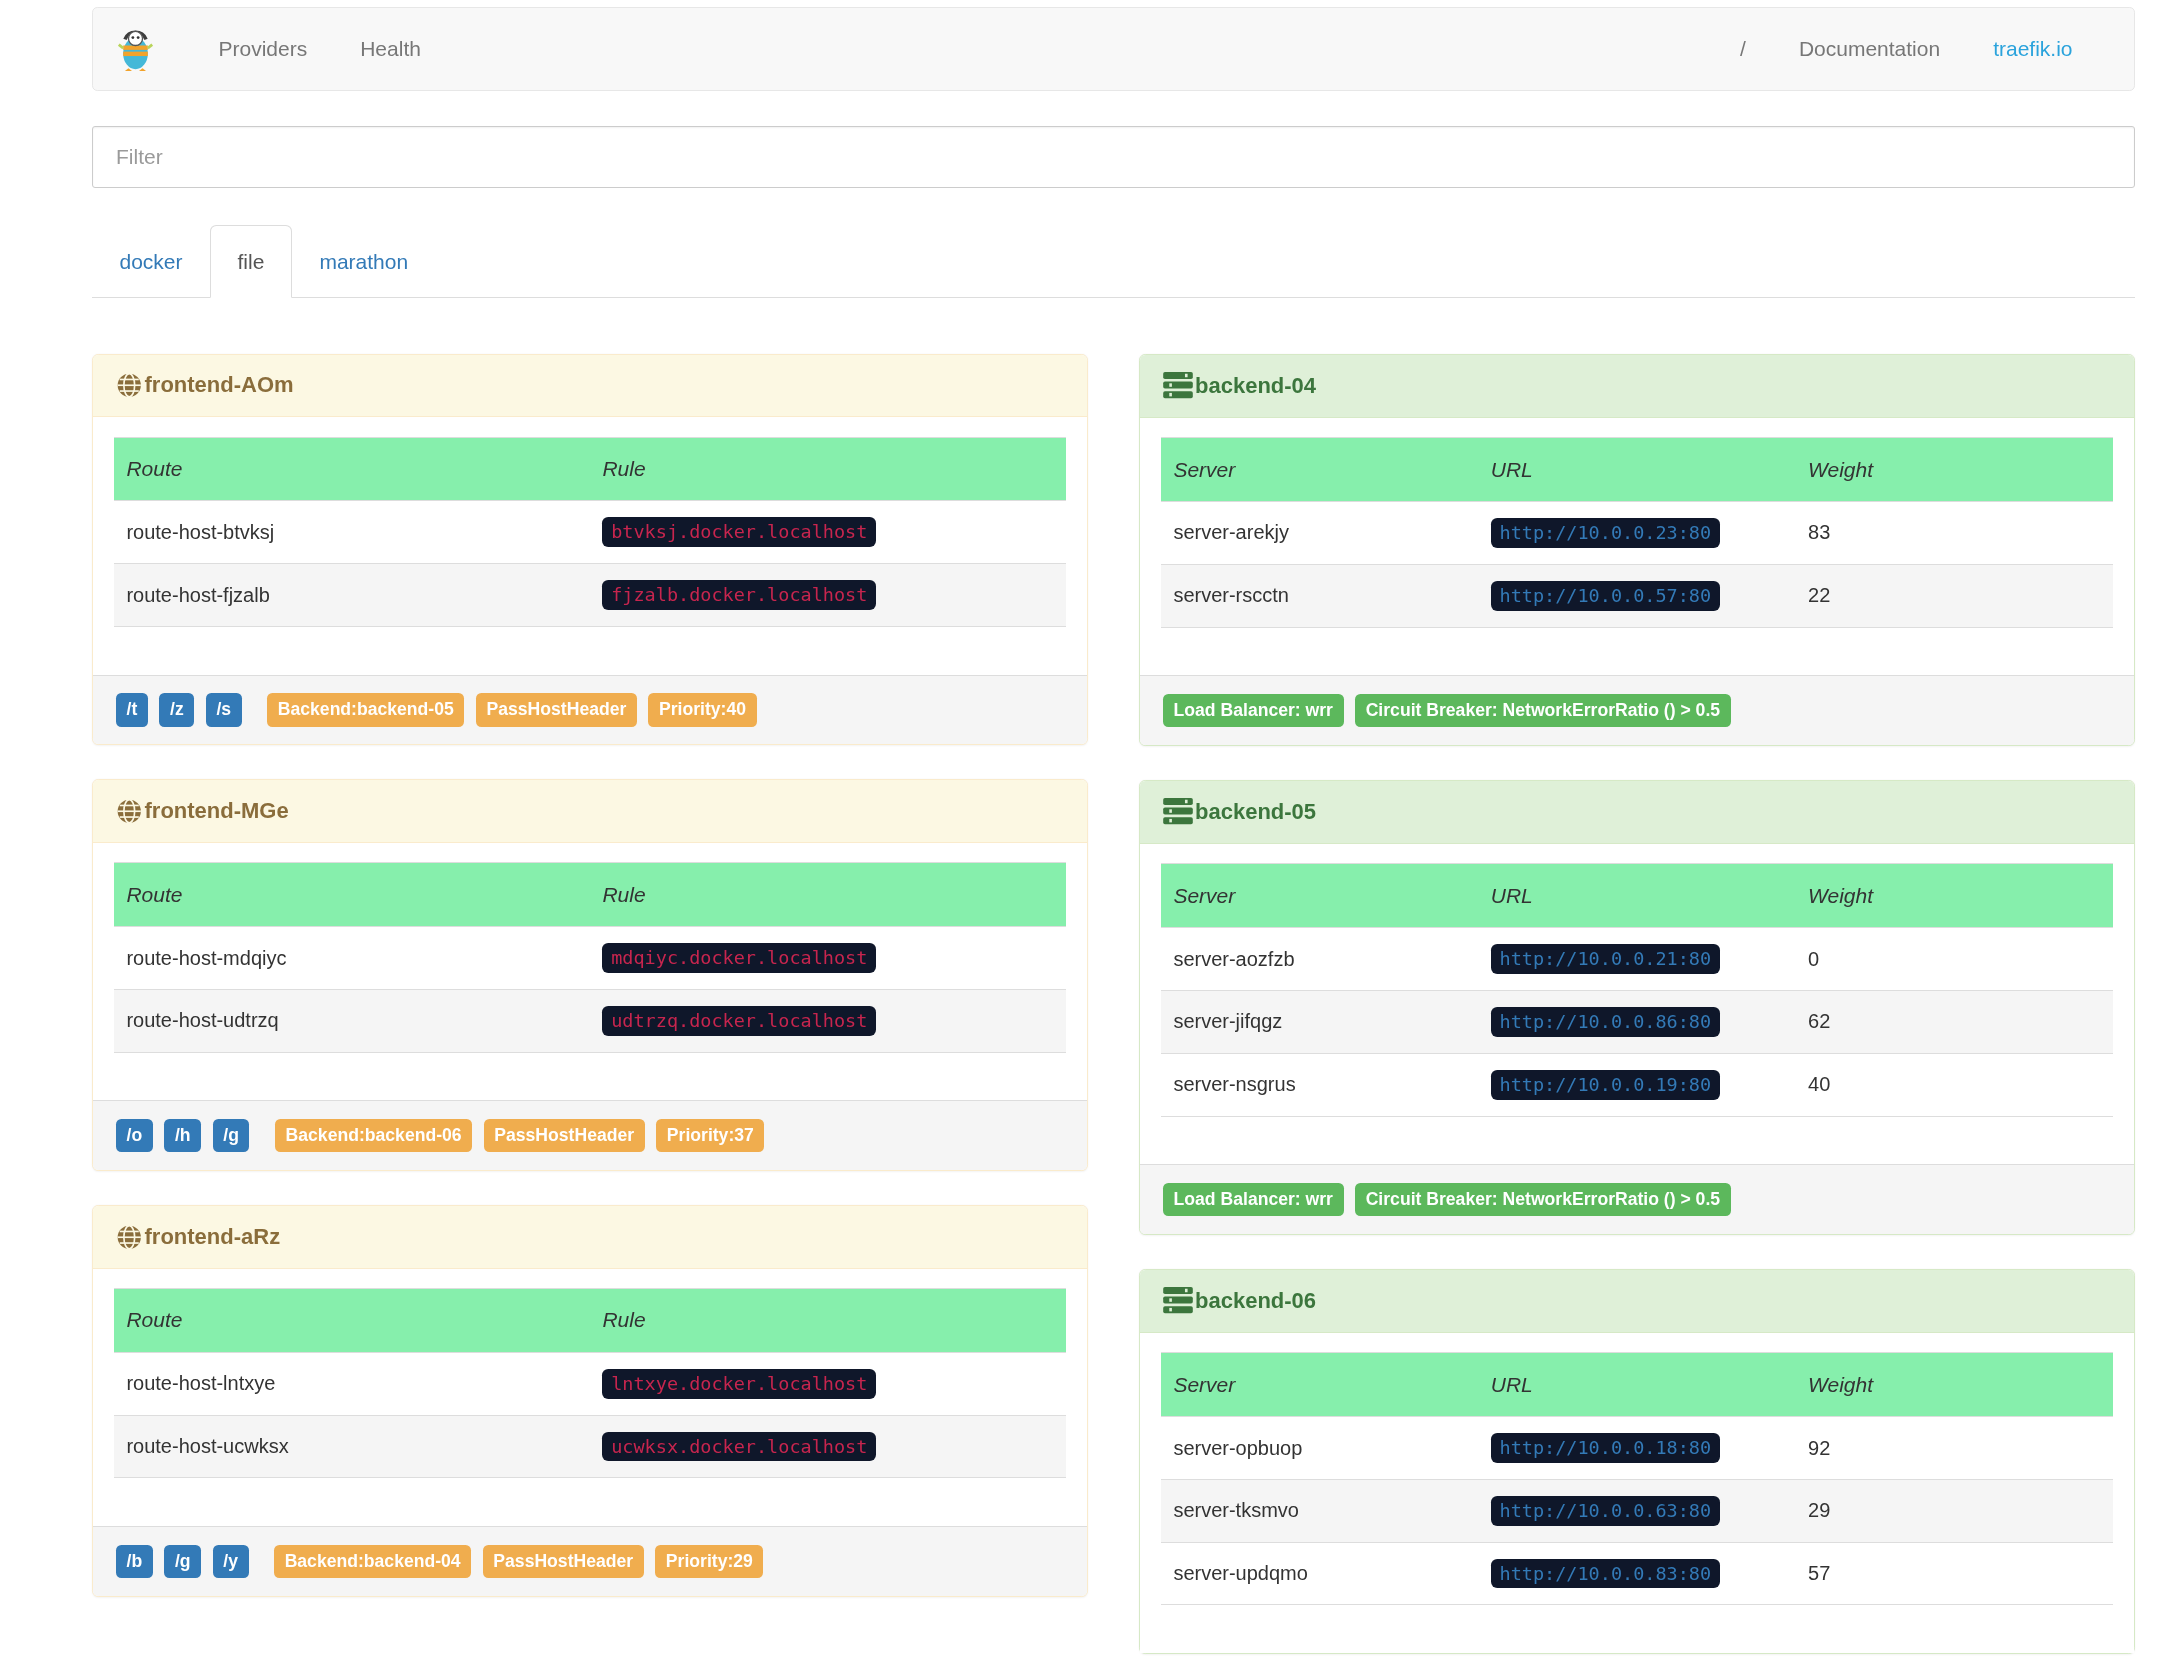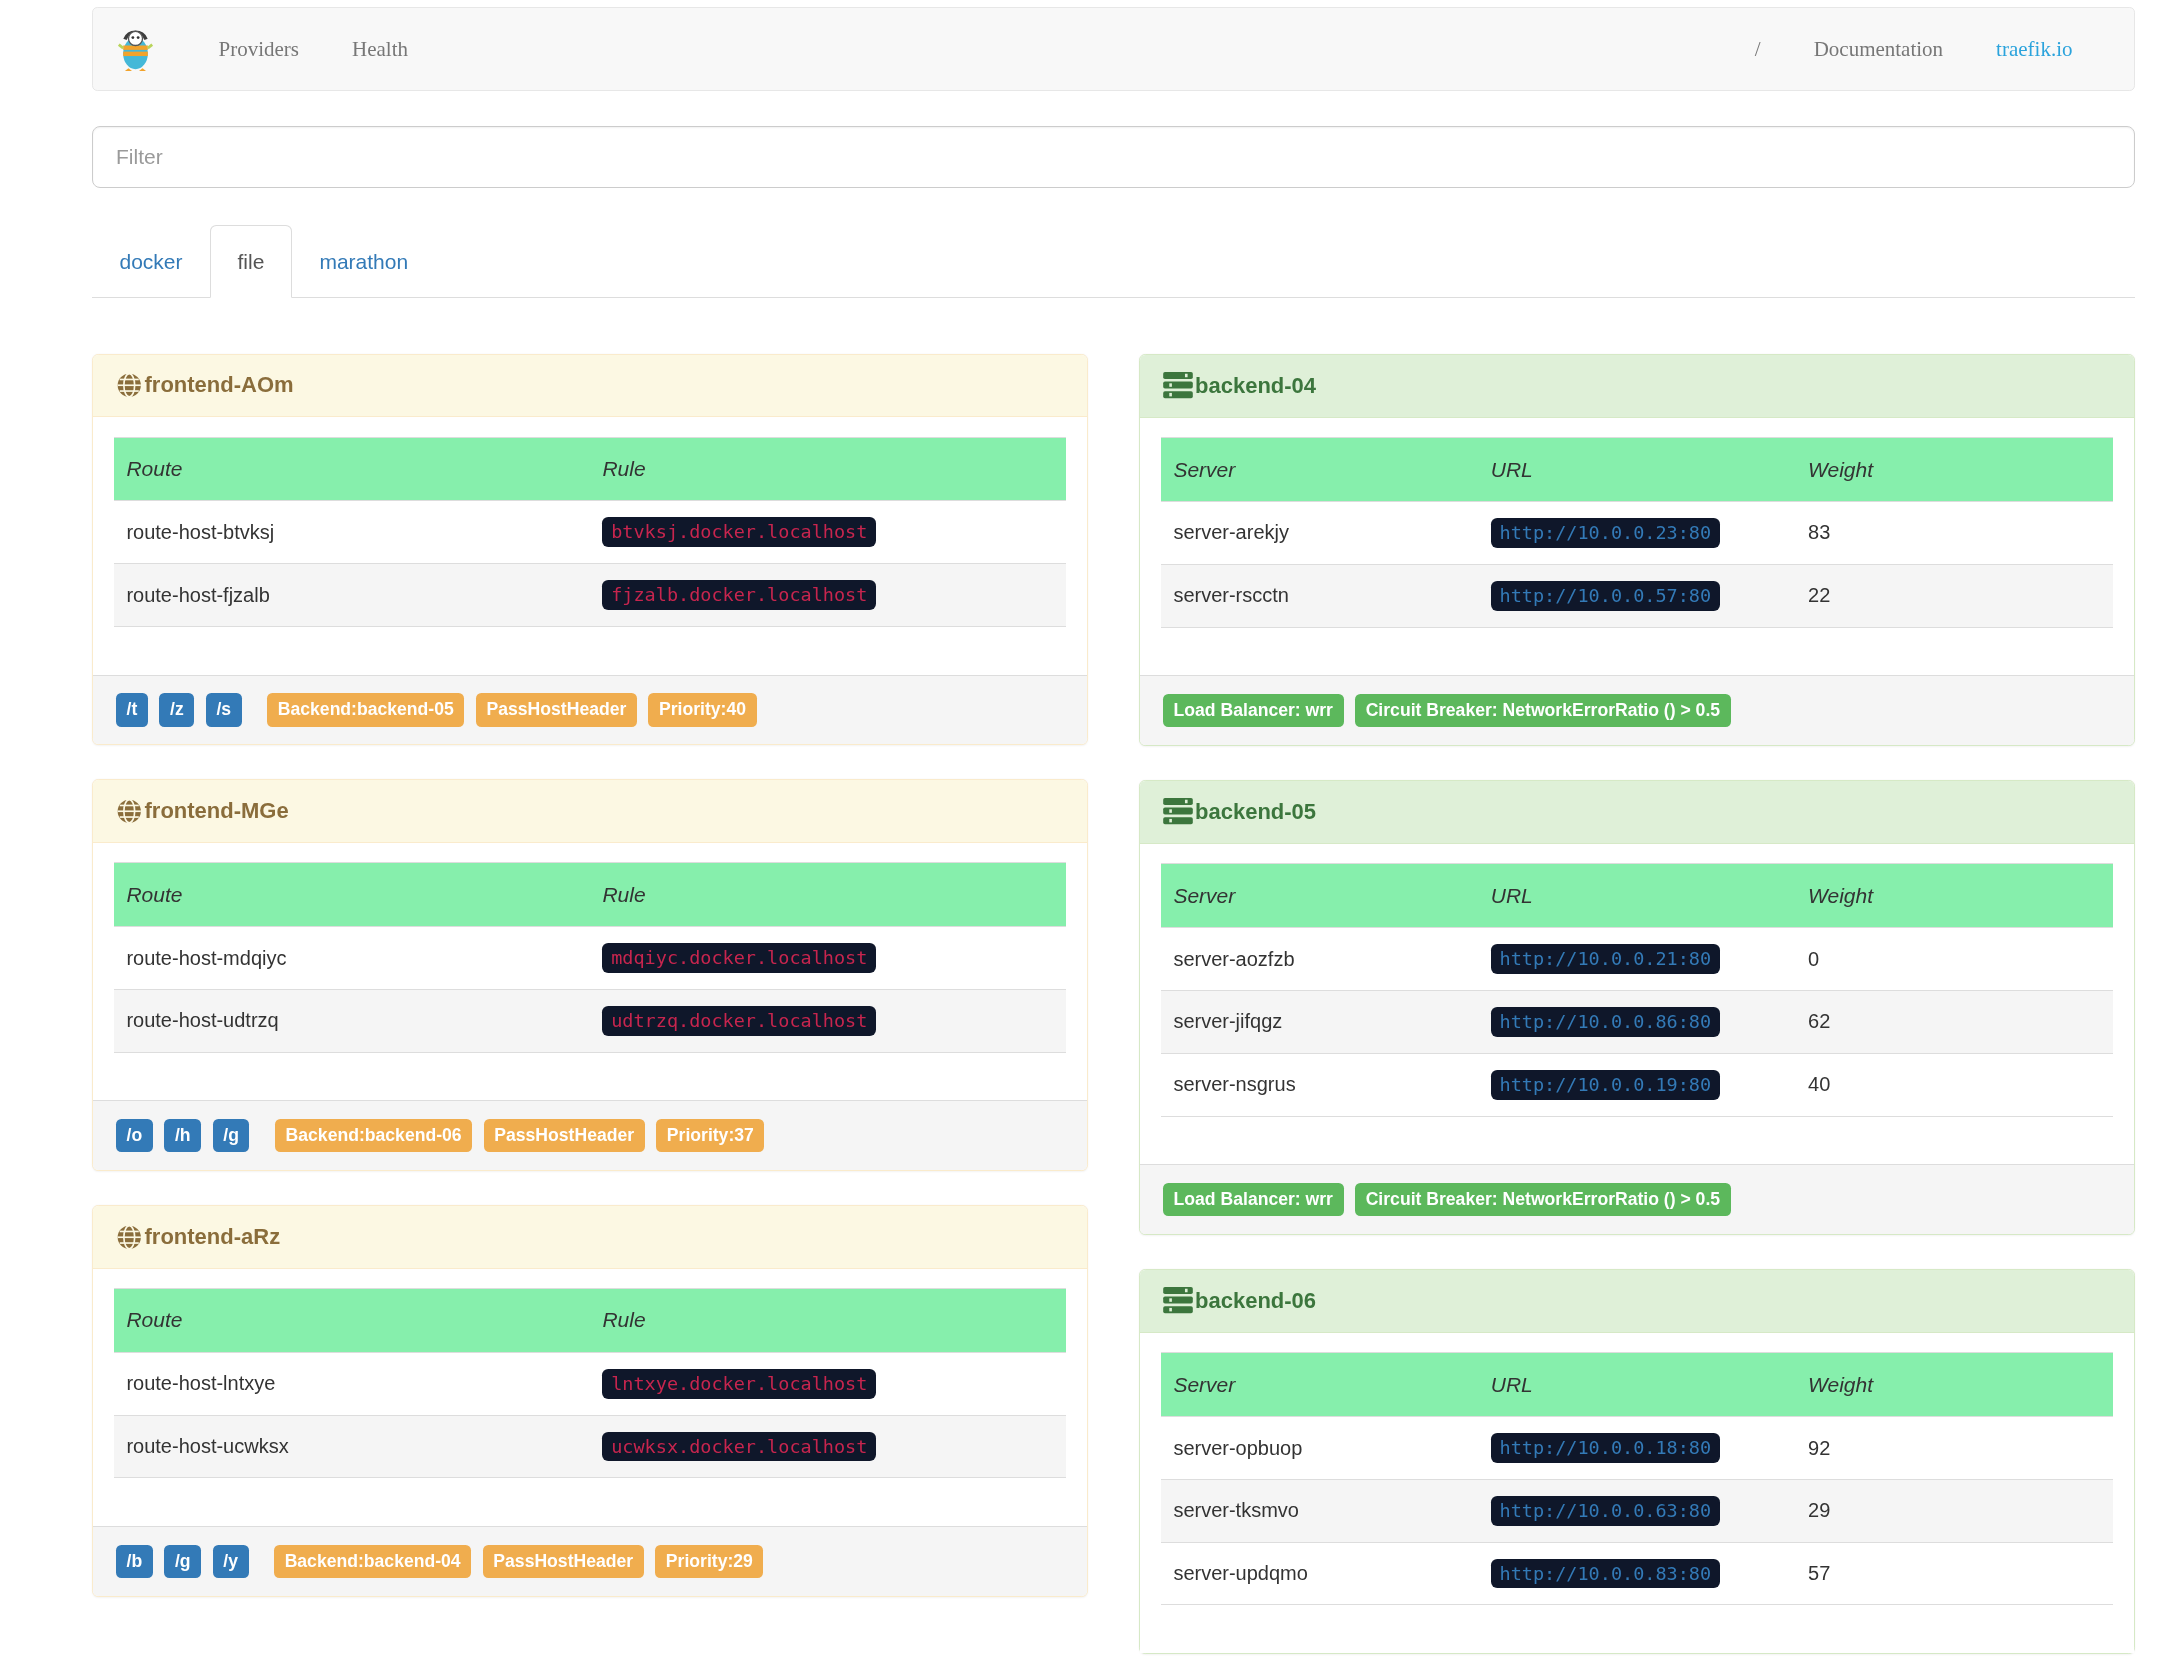--- a/index.html
+++ b/index.html
@@ -9,33 +9,32 @@
     background:#fff; color:#333;
     font-family:"Liberation Sans","DejaVu Sans",sans-serif;
     font-size:20px;
   }
   
   .navbar {
     margin:7px 39px 0 92px; height:84px;
     background:#f8f8f8; border:0.9px solid #e7e7e7; border-radius:5.3px;
     display:flex; align-items:center; justify-content:space-between;
     padding:0 35px 0 23px;
-    font-family:Liberation Serif, serif;
   }
   .nav-left, .nav-right { display:flex; align-items:center; }
   .brand { display:inline-flex; align-items:center; margin-right:37px; cursor:pointer; }
   .nav-link {
     color:#777; text-decoration:none; font-size:21px; padding:0 26.5px; cursor:pointer;
   }
   .nav-sep { color:#777; font-size:21px; padding:0 26.5px; }
   .nav-link.accent { color:#2ba3dc; }
   
   .filter-wrap { margin:35px 39px 0 92px; }
   .filter {
-    width:100%; height:62px; border:0.9px solid #ccc; border-radius:8px;
+    width:100%; height:62px; border:0.9px solid #ccc; border-radius:3px;
     font-size:21px; padding:0 23px; color:#333; outline:none;
     font-family:"Liberation Sans","DejaVu Sans",sans-serif;
     box-shadow:inset 0 0.9px 1.8px rgba(0,0,0,.06);
   }
   .filter::placeholder { color:#9a9a9a; }
   
   .tabs {
     list-style:none; display:flex; margin:37px 39px 0 92px;
     border-bottom:1.8px solid #ddd;
   }

